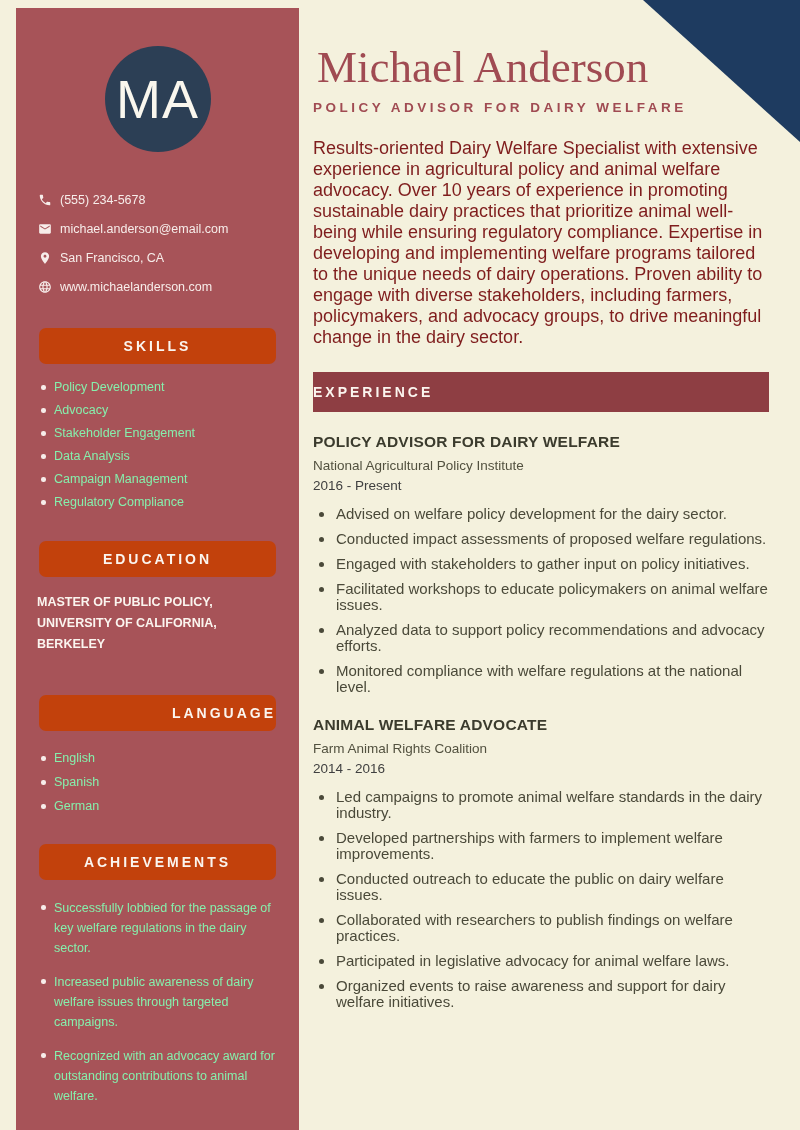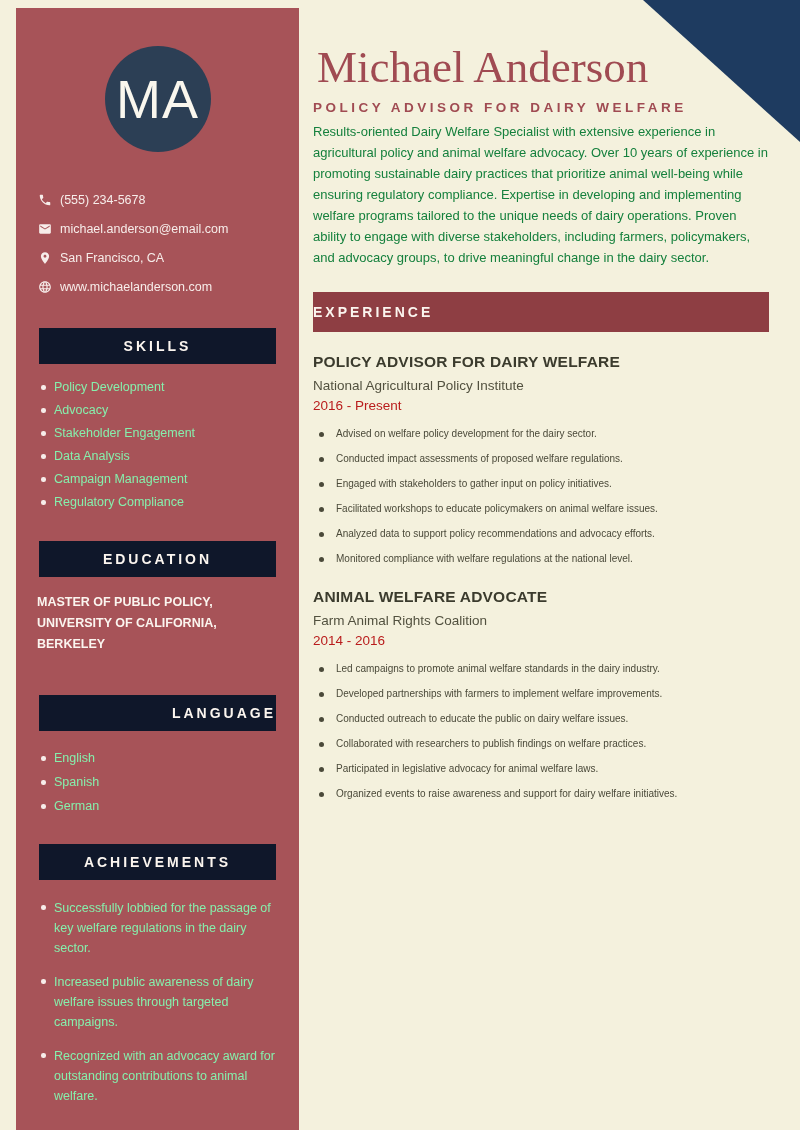--- a/index.html
+++ b/index.html
@@ -23,23 +23,23 @@
     color:#FAF7EE;font-size:54px;font-weight:500;letter-spacing:1px;line-height:1;
   }
   .contact{margin-top:33px;}
   .contact-row{
     display:flex;align-items:center;
     padding:0 0 0 22px;height:29px;
   }
   .contact-row svg{width:14px;height:14px;flex:0 0 14px;fill:#F7EDEA;}
   .contact-row .ctext{margin-left:8px;font-size:12.5px;color:#F7EDEA;}
   .band{
-    width:237px;margin:0 auto;height:36px;background:#0f172a;
+    width:237px;margin:0 auto;height:36px;background:#c2410c;
     display:flex;align-items:center;justify-content:center;
-    color:#FBF5EF;font-size:14px;font-weight:bold;letter-spacing:3px;
+    color:#FBF5EF;font-size:14px;font-weight:bold;letter-spacing:3px;border-radius:7px;
   }
   .band-skills{margin-top:27px;}
   .band-education{margin-top:31px;}
   .band-language{margin-top:40px;justify-content:flex-end;}
   .band-achievements{margin-top:30px;}
   ul.side-list{list-style:none;margin:16px 0 0 0;padding:0 24px 0 25px;}
   ul.side-list li{
     position:relative;padding-left:13px;font-size:12.5px;line-height:15px;
     margin-bottom:8px;color:#86efac;
   }
@@ -69,36 +69,36 @@
   .main-inner{padding:40px 31px 0 30px;position:relative;}
   h1.name{
     margin:4px;font-family:"Liberation Serif",serif;font-weight:normal;
     font-size:45px;line-height:1.05;color:#A04B52;letter-spacing:0;
   }
   .role{
     margin-top:9px;font-size:13.5px;font-weight:bold;letter-spacing:3.5px;
     color:#A04B52;
   }
   .summary{
-    margin-top:6px;font-size:13px;line-height:21px;color:#15803d;
+    margin-top:23px;font-size:18px;line-height:21px;color:#7f1d1d;
   }
   .exp-band{
     margin-top:24px;height:40px;background:#8E3E43;
     display:flex;align-items:center;justify-content:flex-start;
     color:#FBF5EF;font-size:14px;font-weight:bold;letter-spacing:3px;
   }
   .job{margin-top:21px;}
   .job-title{
     font-size:15.5px;font-weight:bold;color:#3B3B2D;letter-spacing:0.2px;
   }
   .job-company{margin-top:7px;font-size:13.5px;color:#52513F;}
-  .job-dates{margin-top:5px;font-size:13.5px;color:#b91c1c;}
+  .job-dates{margin-top:5px;font-size:13.5px;color:#404040;}
   ul.job-list{list-style:none;margin:13px 0 0 0;padding:0 0 0 6px;}
   ul.job-list li{
-    position:relative;padding-left:17px;font-size:10px;line-height:16px;
+    position:relative;padding-left:17px;font-size:15px;line-height:16px;
     margin-bottom:9px;color:#4A4939;
   }
   ul.job-list li::before{
     content:"";position:absolute;left:0;top:5.5px;width:5px;height:5px;
     border-radius:50%;background:#4A4939;
   }
 </style>
 </head>
 <body>
 

